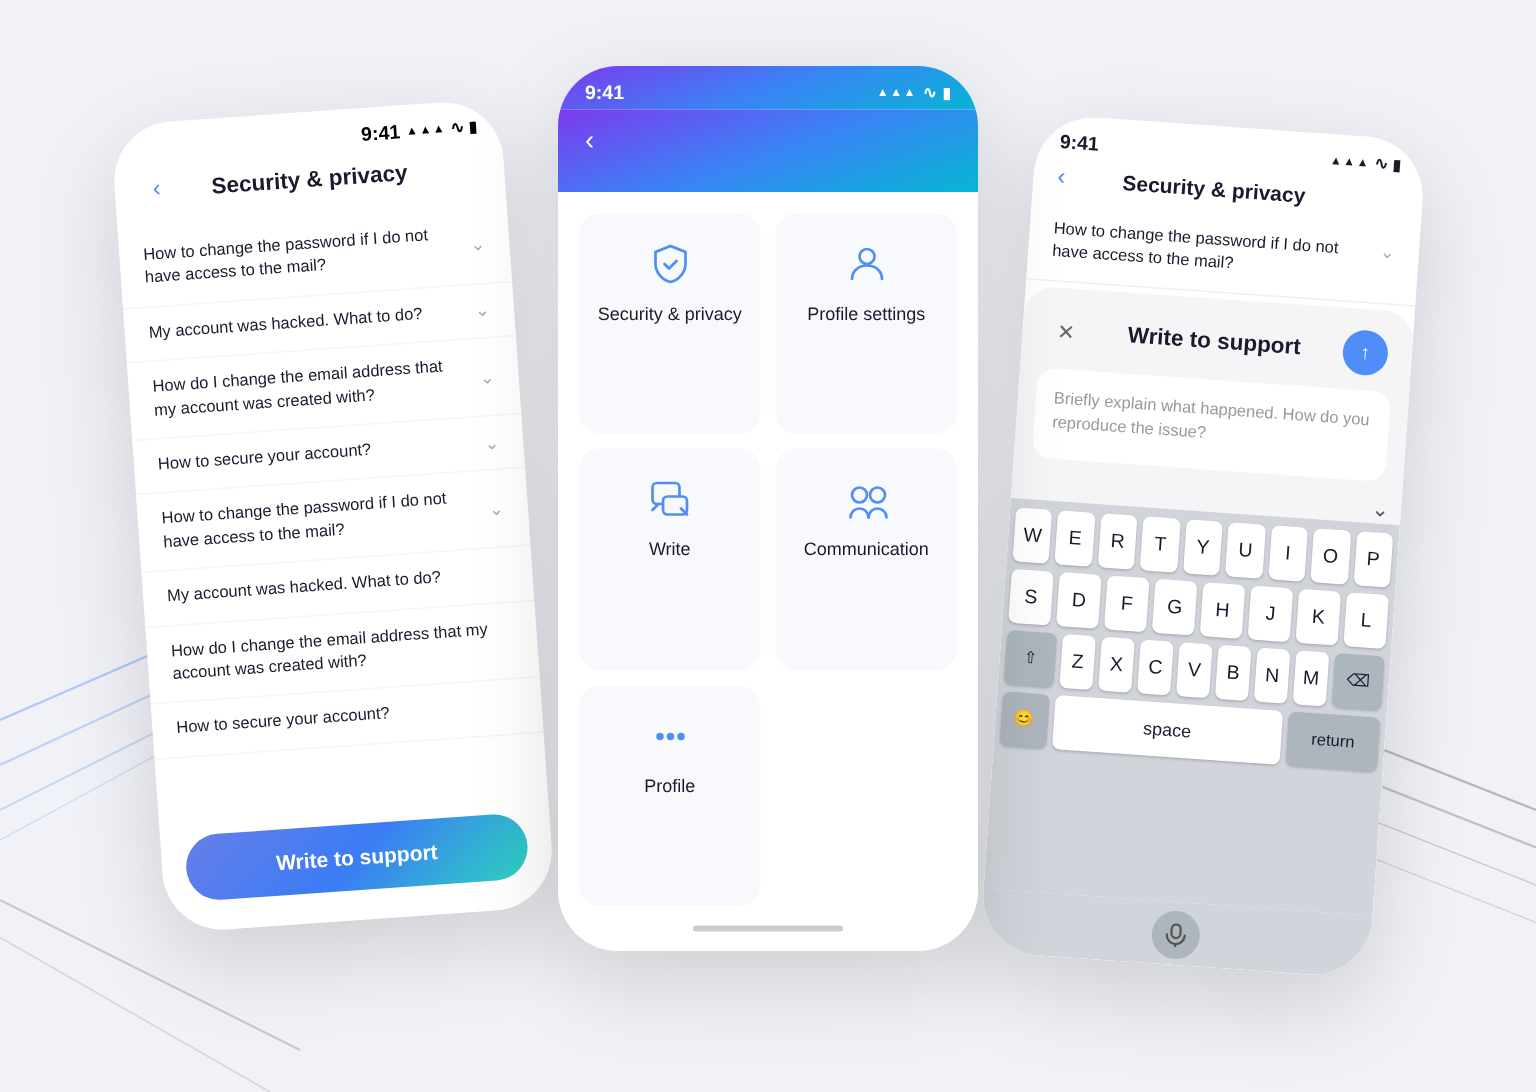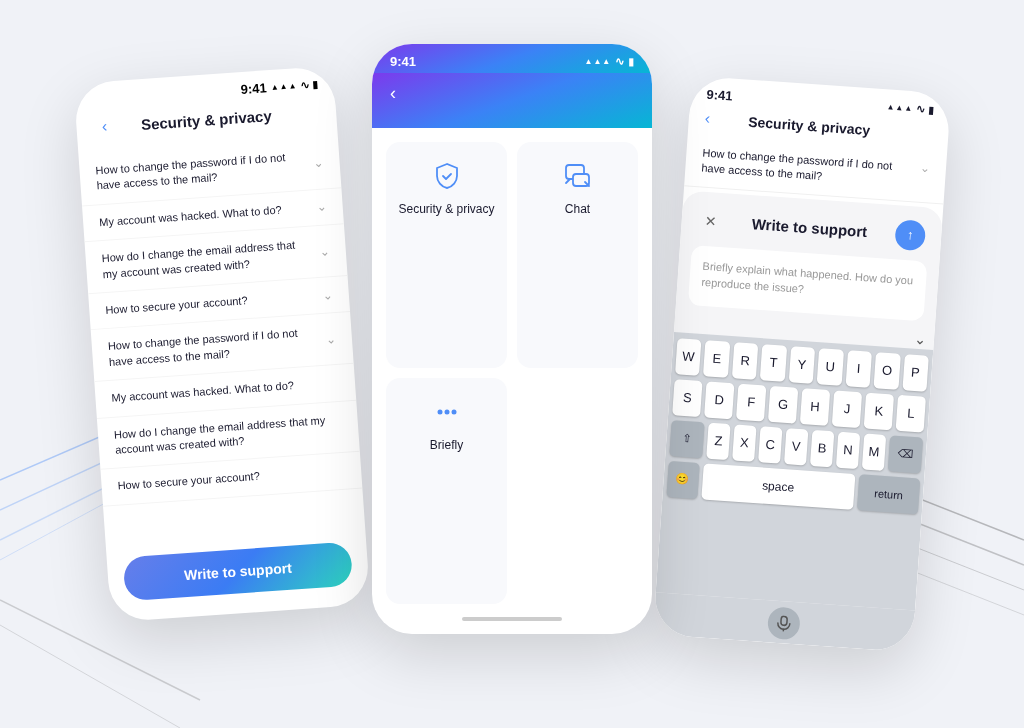--- a/index.html
+++ b/index.html
@@ -556,44 +556,64 @@
       <div class="grid-card">
         <div class="card-icon">
           <svg viewBox="0 0 30 30" fill="none" xmlns="http://www.w3.org/2000/svg">
             <path d="M15 3L5 7v8c0 5.5 4.3 10.7 10 12 5.7-1.3 10-6.5 10-12V7L15 3z" stroke="#4f8ef7" stroke-width="1.8" fill="none"></path>
             <path d="M11 15l3 3 5-5" stroke="#4f8ef7" stroke-width="1.8" stroke-linecap="round" stroke-linejoin="round"></path>
           </svg>
         </div>
         <span class="card-label">Security &amp; privacy</span>
       </div>
 
+      <div class="grid-card">
+        <div class="card-icon">
+          <svg viewBox="0 0 30 30" fill="none" xmlns="http://www.w3.org/2000/svg">
+            <circle cx="15" cy="10" r="5" stroke="#4f8ef7" stroke-width="1.8"></circle>
+            <path d="M5 25c0-5.5 4.5-9 10-9s10 3.5 10 9" stroke="#4f8ef7" stroke-width="1.8" stroke-linecap="round"></path>
+          </svg>
+        </div>
+        <span class="card-label">Profile settings</span>
+      </div>
 
 
       <div class="grid-card">
         <div class="card-icon">
           <svg viewBox="0 0 30 30" fill="none" xmlns="http://www.w3.org/2000/svg">
             <rect x="3" y="4" width="18" height="14" rx="3" stroke="#4f8ef7" stroke-width="1.8"></rect>
             <path d="M3 22l4-4" stroke="#4f8ef7" stroke-width="1.8" stroke-linecap="round"></path>
             <rect x="10" y="13" width="16" height="12" rx="3" stroke="#4f8ef7" stroke-width="1.8" fill="#f8f9fc"></rect>
             <path d="M26 25l-4-4" stroke="#4f8ef7" stroke-width="1.8" stroke-linecap="round"></path>
           </svg>
         </div>
-        <span class="card-label">Chat</span>
-      </div>
-
+        <span class="card-label">Write</span>
+      </div>
+
+      <div class="grid-card">
+        <div class="card-icon">
+          <svg viewBox="0 0 30 30" fill="none" xmlns="http://www.w3.org/2000/svg">
+            <circle cx="10" cy="12" r="5" stroke="#4f8ef7" stroke-width="1.8"></circle>
+            <circle cx="22" cy="12" r="5" stroke="#4f8ef7" stroke-width="1.8"></circle>
+            <path d="M4 27c0-3.3 2.7-6 6-6s6 2.7 6 6" stroke="#4f8ef7" stroke-width="1.8" stroke-linecap="round"></path>
+            <path d="M16 27c0-3.3 2.7-6 6-6s6 2.7 6 6" stroke="#4f8ef7" stroke-width="1.8" stroke-linecap="round"></path>
+          </svg>
+        </div>
+        <span class="card-label">Communication</span>
+      </div>
 
       <div class="grid-card">
         <div class="card-icon">
           <svg viewBox="0 0 30 30" fill="none" xmlns="http://www.w3.org/2000/svg">
             <circle cx="8" cy="15" r="2.5" fill="#4f8ef7"></circle>
             <circle cx="15" cy="15" r="2.5" fill="#4f8ef7"></circle>
             <circle cx="22" cy="15" r="2.5" fill="#4f8ef7"></circle>
           </svg>
         </div>
-        <span class="card-label">Briefly</span>
+        <span class="card-label">Profile</span>
       </div>
 
     </div>
 
     <div class="home-indicator">
       <div class="home-bar"></div>
     </div>
   </div>
 
   <div class="phone phone-right">

